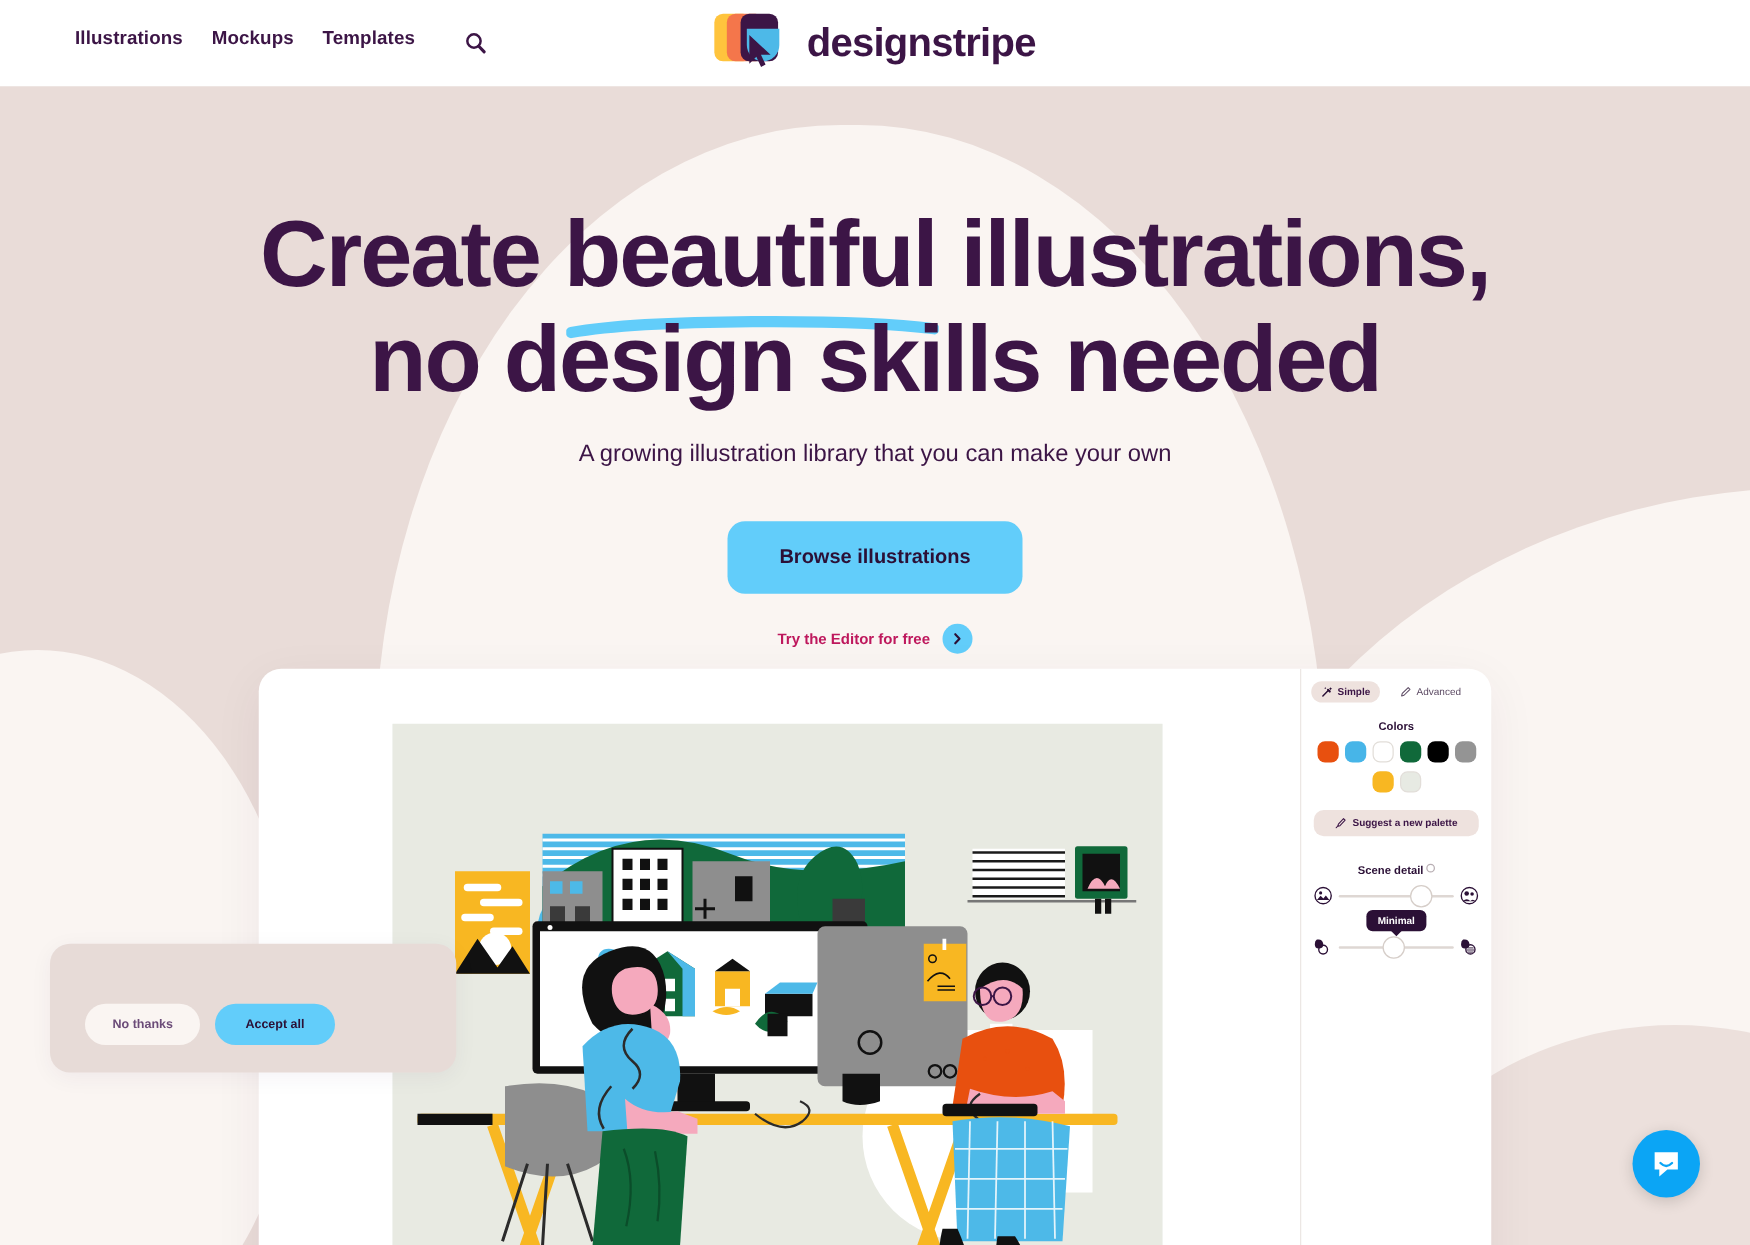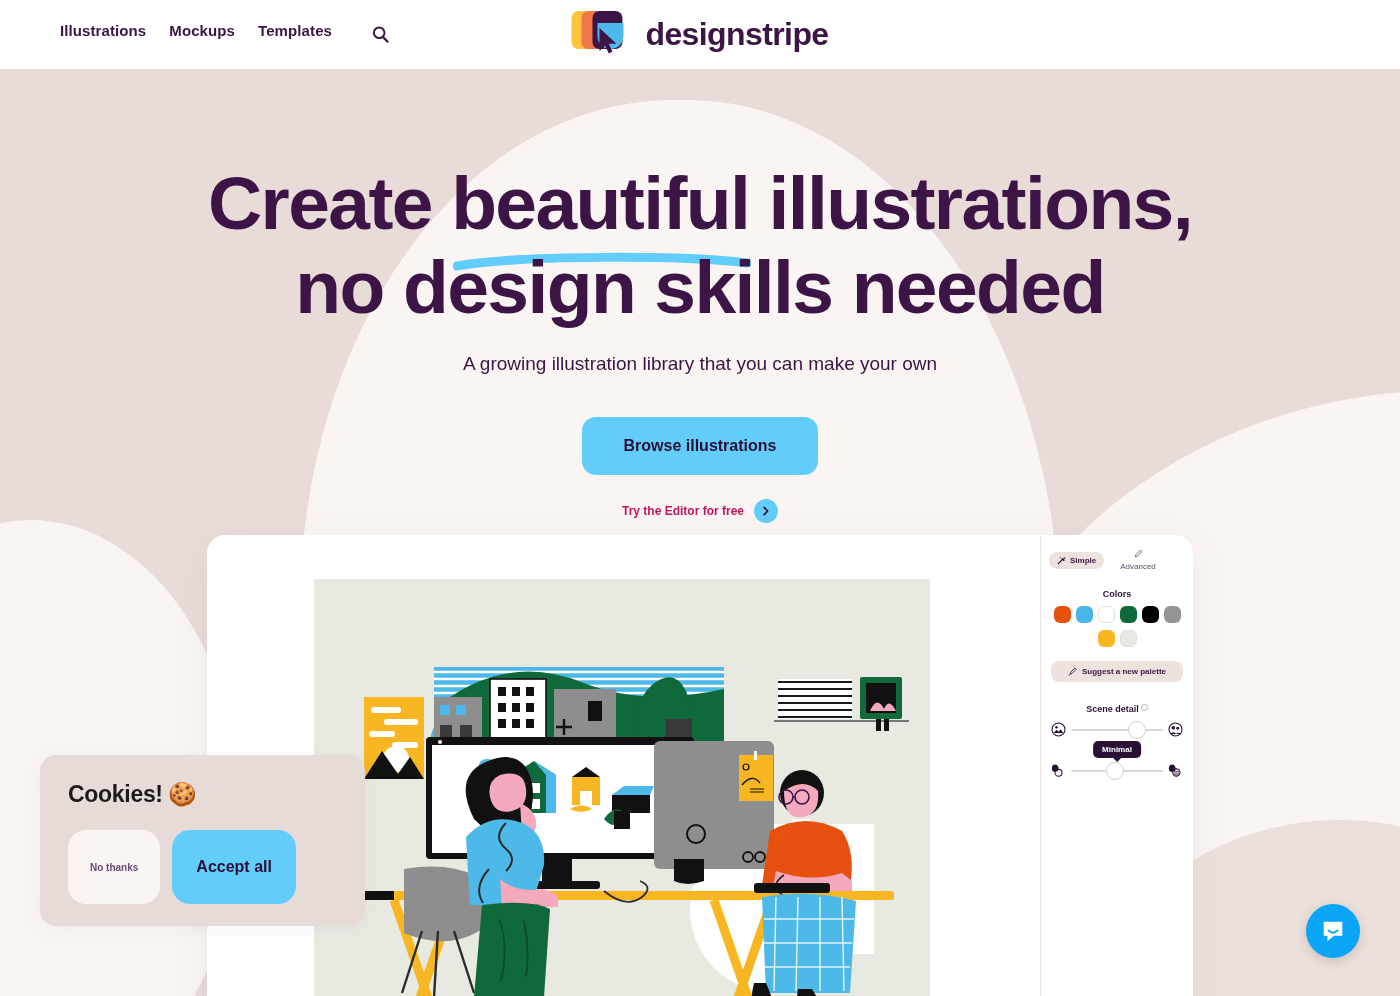--- a/index.html
+++ b/index.html
@@ -128,21 +128,21 @@
   .side-pane {
     width:153px; border-left:1px solid #ece7e4; padding:10px 8px 0 8px;
     position:relative;
   }
   .seg-row { display:flex; align-items:center; gap:8px; }
   .seg {
     display:flex; align-items:center; gap:4px; font-size:8px; font-weight:700;
     color:#3c1546; padding:4px 8px; border-radius:9px; cursor:pointer;
   }
   .seg.active { background:#eee2de; }
-  .seg.muted { color:#5c4a63; font-weight:500;flex-direction:column; }
+  .seg.muted { color:#5c4a63; font-weight:500; }
   .panel-title {
     text-align:center; font-size:9px; font-weight:700; color:#2b1036; margin-top:14px;
   }
   .swatch-row { display:flex; justify-content:center; gap:5px; margin-top:7px; }
   .sw { width:17px; height:17px; border-radius:6px; cursor:pointer; }
   .sw.ring { border:1px solid #e2ded9; }
   .suggest-btn {
     margin:14px 2px 0 2px; background:#eee2de; border:none; border-radius:8px;
     width:calc(100% - 4px); padding:6px 4px; font-size:8px; font-weight:700;
     color:#3c1546; display:flex; align-items:center; justify-content:center; gap:5px;
@@ -184,22 +184,22 @@
     box-shadow:0 4px 18px rgba(60,21,70,.05);
   }
   .cookie-title { font-size:23px; font-weight:700; color:#1b1b1b; letter-spacing:-.3px; }
   .cookie-body { margin-top:16px; font-size:14.5px; line-height:22px; color:#2f2f2f; }
   .cookie-actions { margin-top:22px; display:flex; gap:12px; }
   .btn-no {
     background:#faf5f2; border:none; border-radius:18px; padding:11px 22px;
     font-size:10px; font-weight:700; color:#6b4b78; cursor:pointer;
   }
   .btn-accept {
-    background:#62cdfa; border:none; border-radius:18px; padding:28px 24px;
-    font-size:16px; font-weight:700; color:#2b1036; cursor:pointer;
+    background:#62cdfa; border:none; border-radius:18px; padding:11px 24px;
+    font-size:10px; font-weight:700; color:#2b1036; cursor:pointer;
   }
 
   
   .chat-bubble {
     position:absolute; z-index:70; right:40px; bottom:38px;
     width:54px; height:54px; border-radius:50%; background:#0ba5f5;
     display:flex; align-items:center; justify-content:center; cursor:pointer;
     box-shadow:0 3px 12px rgba(0,0,0,.16);
   }
 </style>
@@ -508,24 +508,20 @@
             <line x1="6.4" y1="12" x2="13.6" y2="12"></line>
             <line x1="7" y1="14" x2="13" y2="14"></line>
         </g>
       </svg>
       <div class="tooltip" style="top:-22px">Minimal</div>
     </div>
   </aside>
 </div>
 
 <div class="cookie-banner">
-  <div class="cookie-title">
-    <span>Cookies!</span>
-    <span>🍪</span>
-  </div>
   <div class="cookie-actions">
     <button class="btn-no">No thanks</button>
     <button class="btn-accept">Accept all</button>
   </div>
 </div>
 
 <div class="chat-bubble">
   <svg width="26" height="26" viewBox="0 0 28 28">
     <path d="M4 4 h20 v15 h-9 l-7 6 v-6 h-4z" fill="#ffffff"></path>
     <path d="M9 13.4 q5 5 10 0" stroke="#0ba5f5" stroke-width="2" fill="none" stroke-linecap="round"></path>

